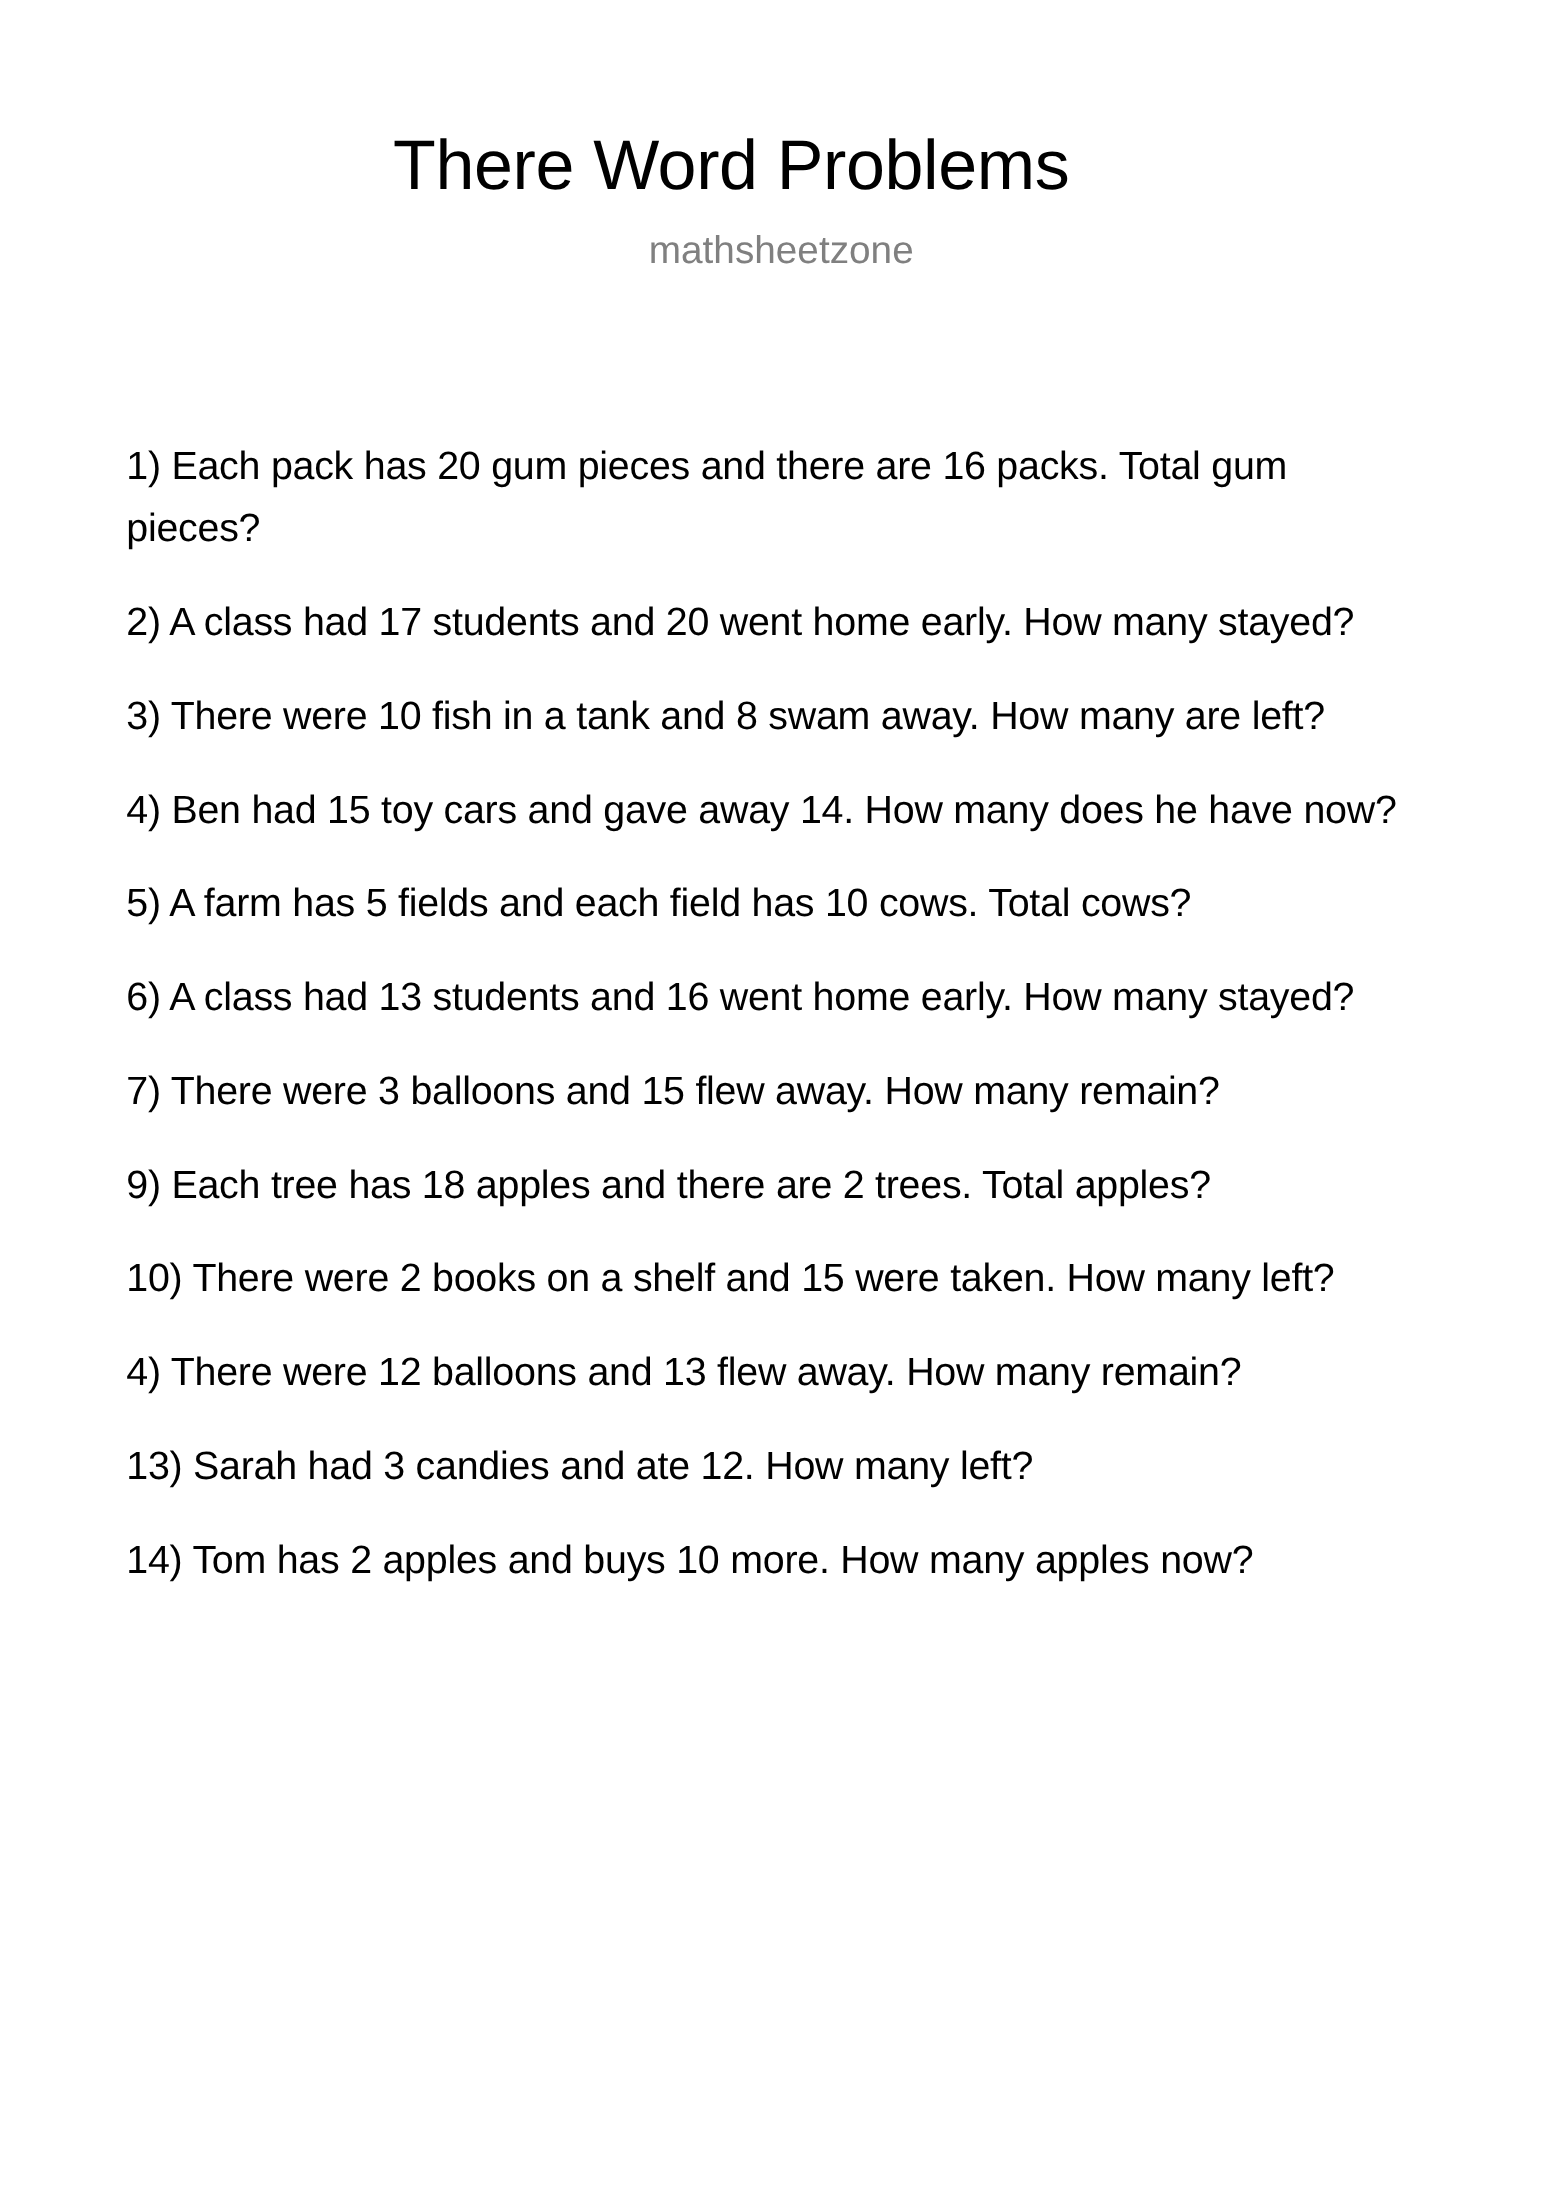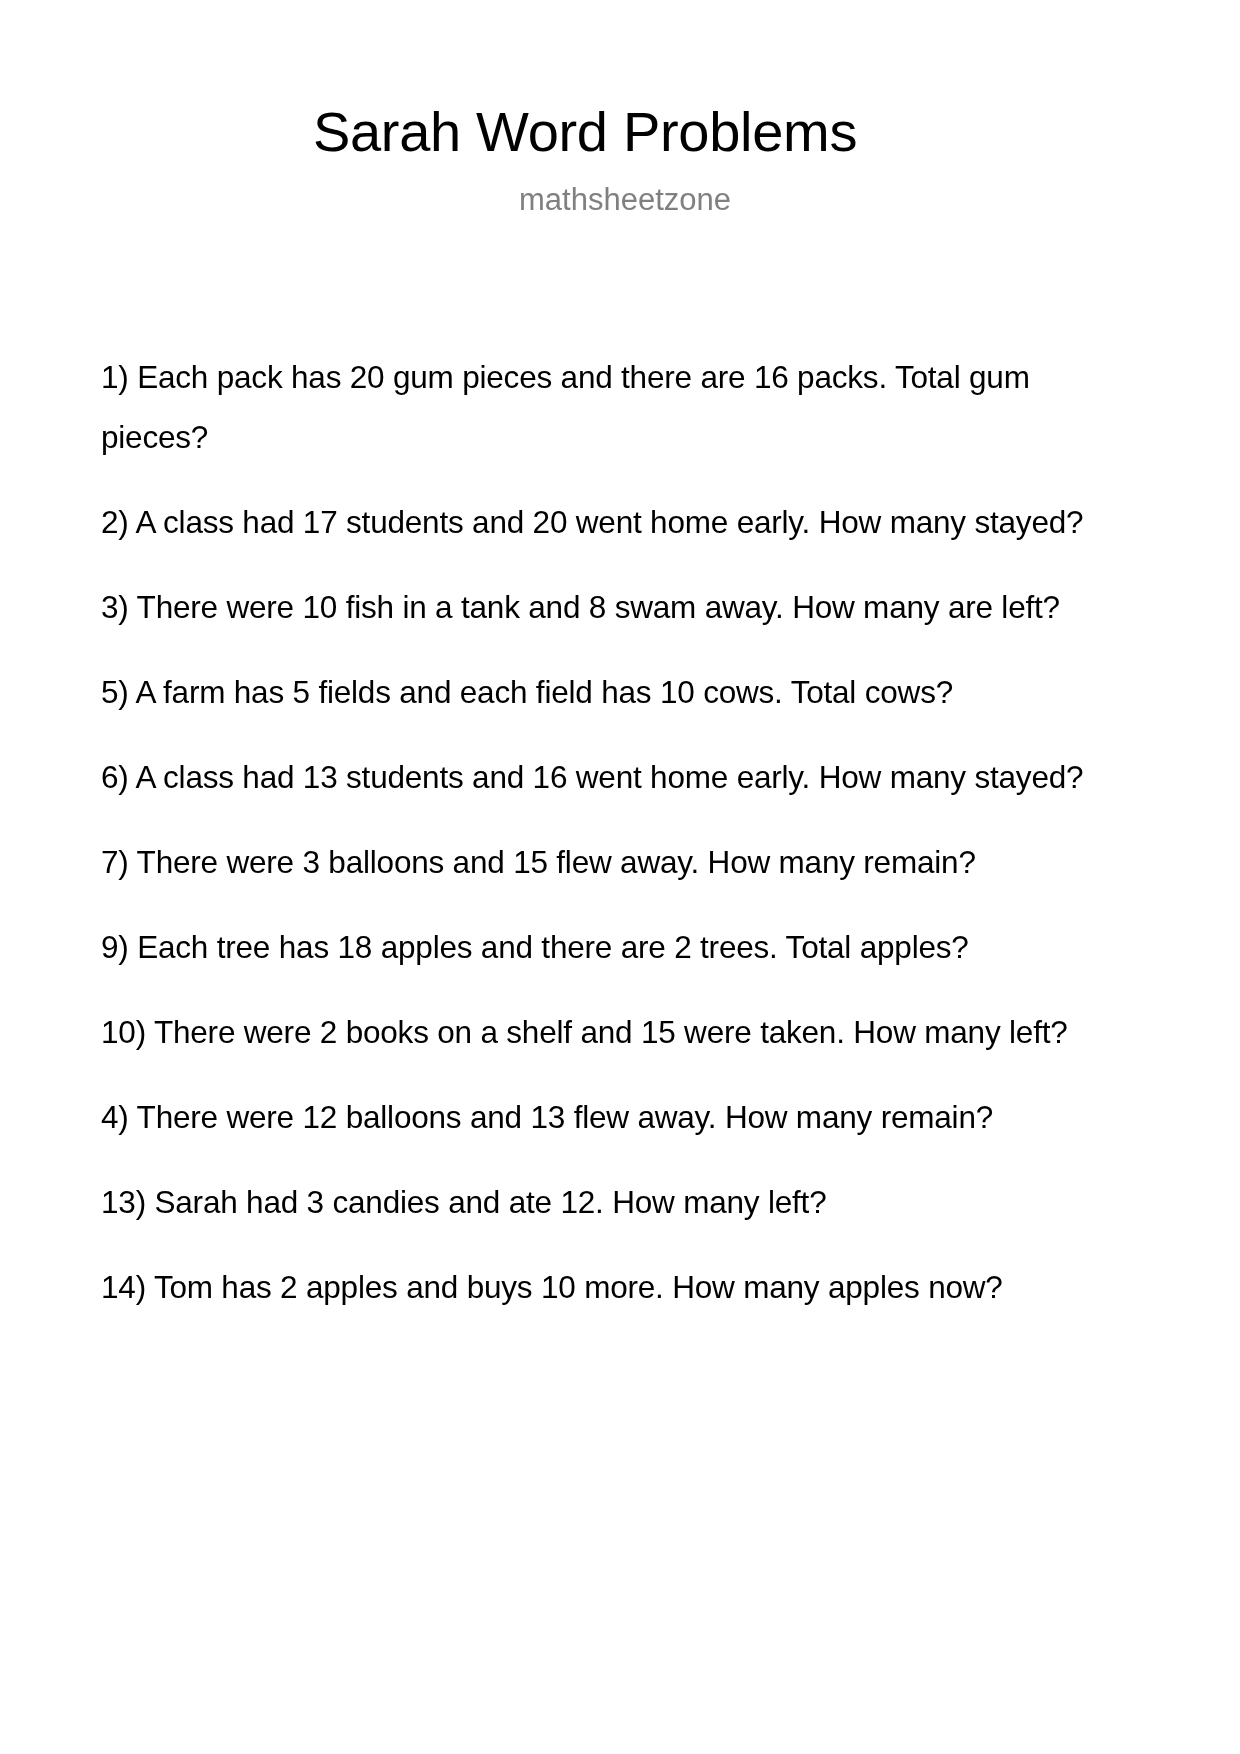--- a/index.html
+++ b/index.html
@@ -41,36 +41,37 @@
       position: absolute;
       left: 101px;
       top: 347px;
       width: 1040px;
       margin: 0;
       padding: 0;
       list-style: none;
     }
     .problem {
       font-size: 31.5px;
-      line-height: 60px;
+      line-height: 50px;
       margin: 0 0 25px 0;
       padding: 0;
       letter-spacing: -0.2px;
     }
   </style>
 </head>
 <body>
 
-<h1 class="page-title">Sarah Word Problems</h1>
+<h1 class="page-title">There Word Problems</h1>
 <div class="subtitle">mathsheetzone</div>
 
 <ol class="problem-list">
   <li class="problem">1) Each pack has 20 gum pieces and there are 16 packs. Total gum pieces?</li>
   <li class="problem">2) A class had 17 students and 20 went home early. How many stayed?</li>
   <li class="problem">3) There were 10 fish in a tank and 8 swam away. How many are left?</li>
+  <li class="problem">4) Ben had 15 toy cars and gave away 14. How many does he have now?</li>
   <li class="problem">5) A farm has 5 fields and each field has 10 cows. Total cows?</li>
   <li class="problem">6) A class had 13 students and 16 went home early. How many stayed?</li>
   <li class="problem">7) There were 3 balloons and 15 flew away. How many remain?</li>
   <li class="problem">9) Each tree has 18 apples and there are 2 trees. Total apples?</li>
   <li class="problem">10) There were 2 books on a shelf and 15 were taken. How many left?</li>
   <li class="problem">4) There were 12 balloons and 13 flew away. How many remain?</li>
   <li class="problem">13) Sarah had 3 candies and ate 12. How many left?</li>
   <li class="problem">14) Tom has 2 apples and buys 10 more. How many apples now?</li>
 </ol>
 

